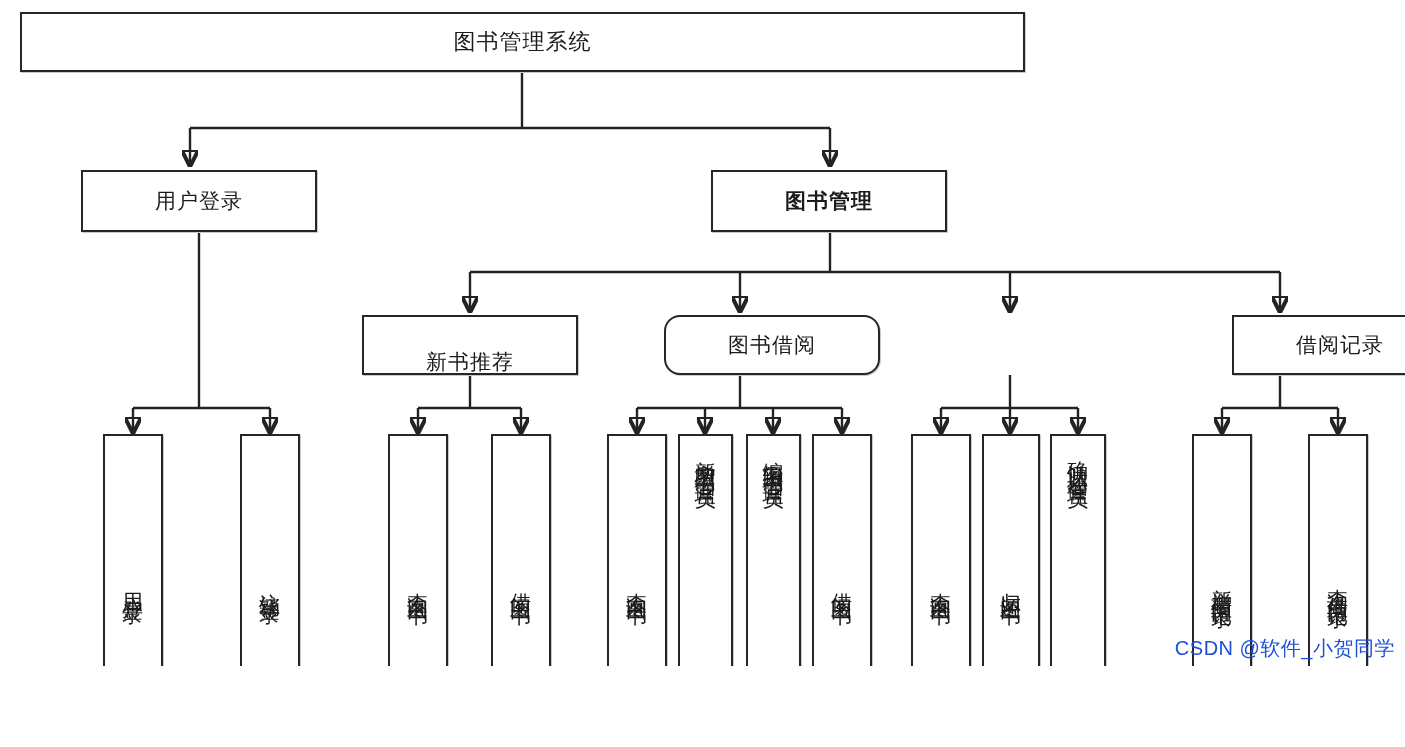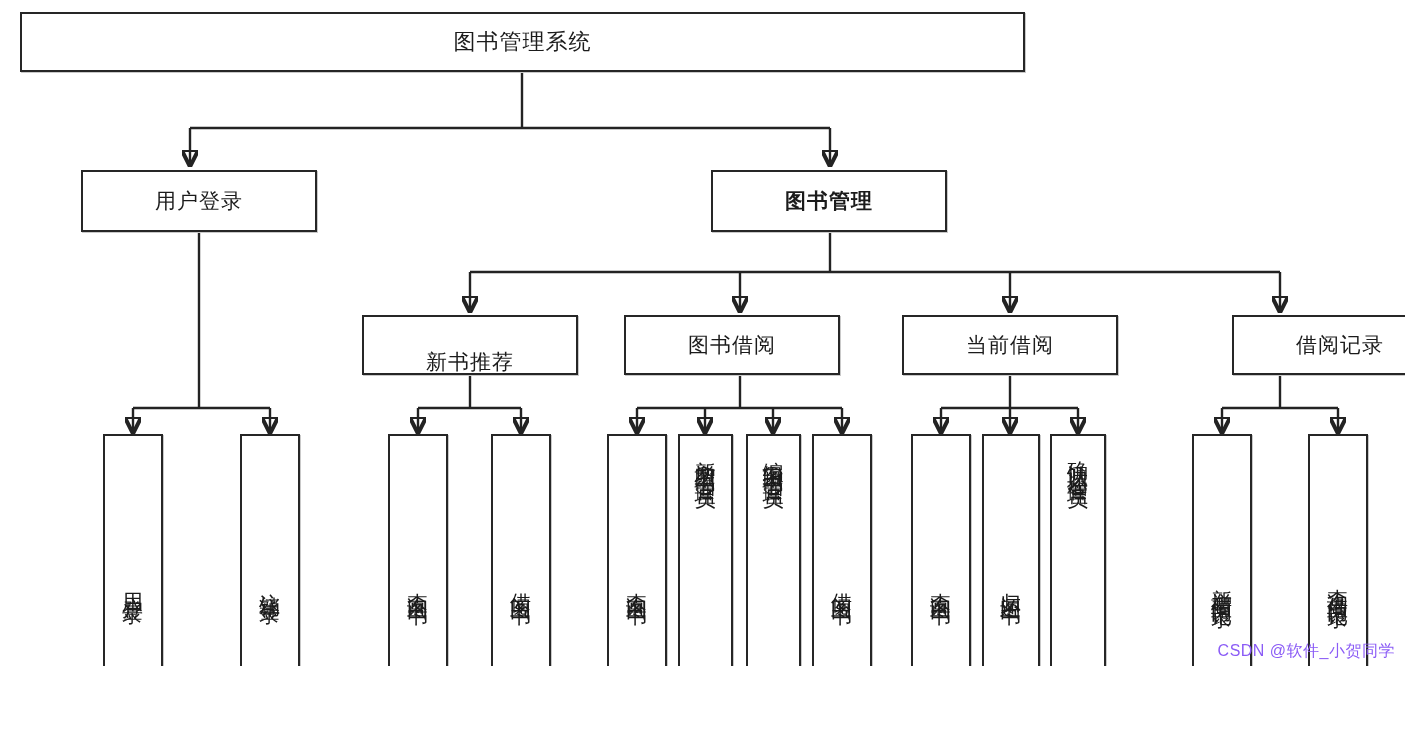--- a/index.html
+++ b/index.html
@@ -75,22 +75,22 @@
   }
   .node.v.center {
     align-items: center;
     padding-top: 0;
   }
   
   #watermark {
     position: absolute;
     right: 10px;
     bottom: 4px;
-    font-size: 16px;
-    color: #8b5cf6;
+    font-size: 20px;
+    color: #1d4ed8;
     letter-spacing: 0.5px;
     white-space: nowrap;
   }
 </style>
 </head>
 <body>
 
 <div id="canvas">
 
   <svg id="edges" viewBox="0 0 1405 747">
@@ -150,27 +150,24 @@
   </div>
 
   <div class="node h" style="left:711px; top:170px; width:236px; height:62px;font-weight:bold;">
     <span>图书管理</span>
   </div>
 
   <div class="node h" style="left:362px; top:315px; width:216px; height:60px;align-items:flex-end;">
     <span>新书推荐</span>
   </div>
 
-  <div class="node h" style="left:624px; top:315px; width:216px; height:60px;">
+  <div class="node h" style="left:664px; top:315px; width:216px; height:60px;border-radius:16px;">
     <span>图书借阅</span>
   </div>
 
-  <div class="node h" style="left:902px; top:315px; width:216px; height:60px;">
-    <span>当前借阅</span>
-  </div>
 
   <div class="node h" style="left:1232px; top:315px; width:216px; height:60px;">
     <span>借阅记录</span>
   </div>
 
   <div class="node v center" style="left:103px; top:434px; width:60px; height:300px;">
     <span class="vtext">用户登录</span>
   </div>
 
   <div class="node v center" style="left:240px; top:434px; width:60px; height:300px;">

